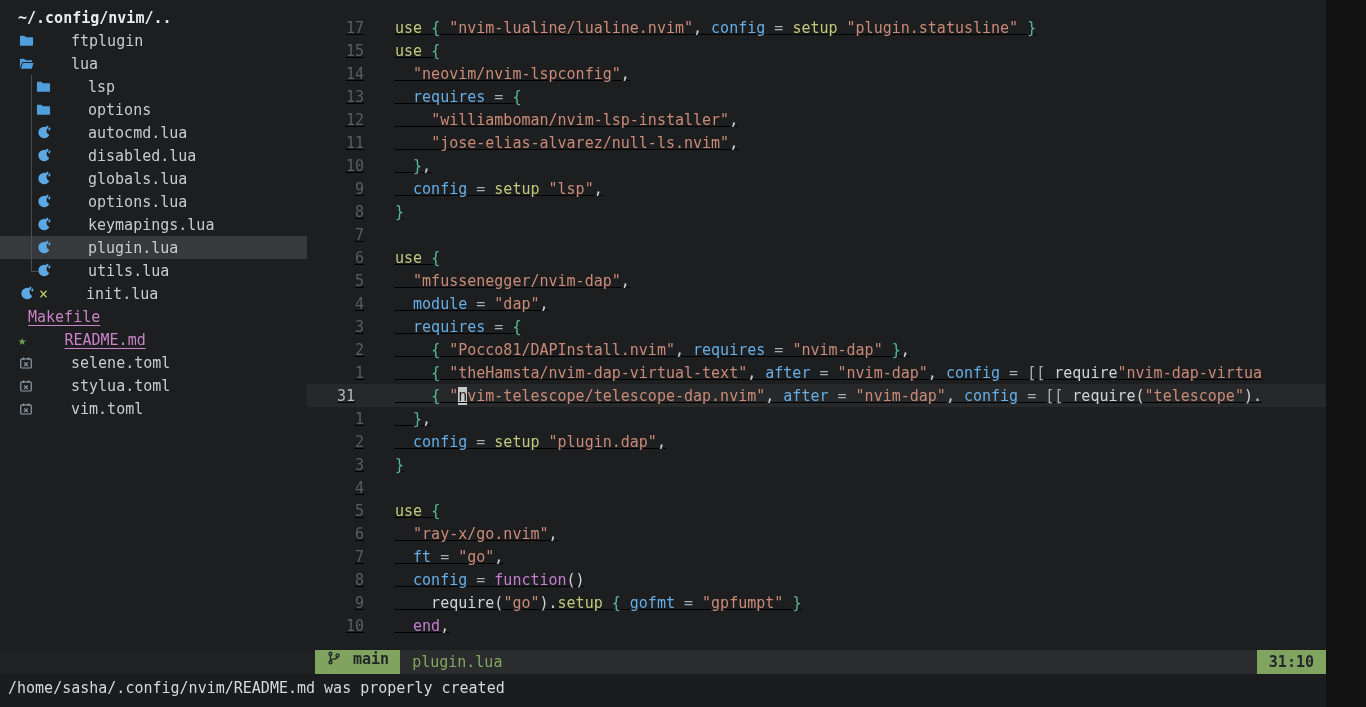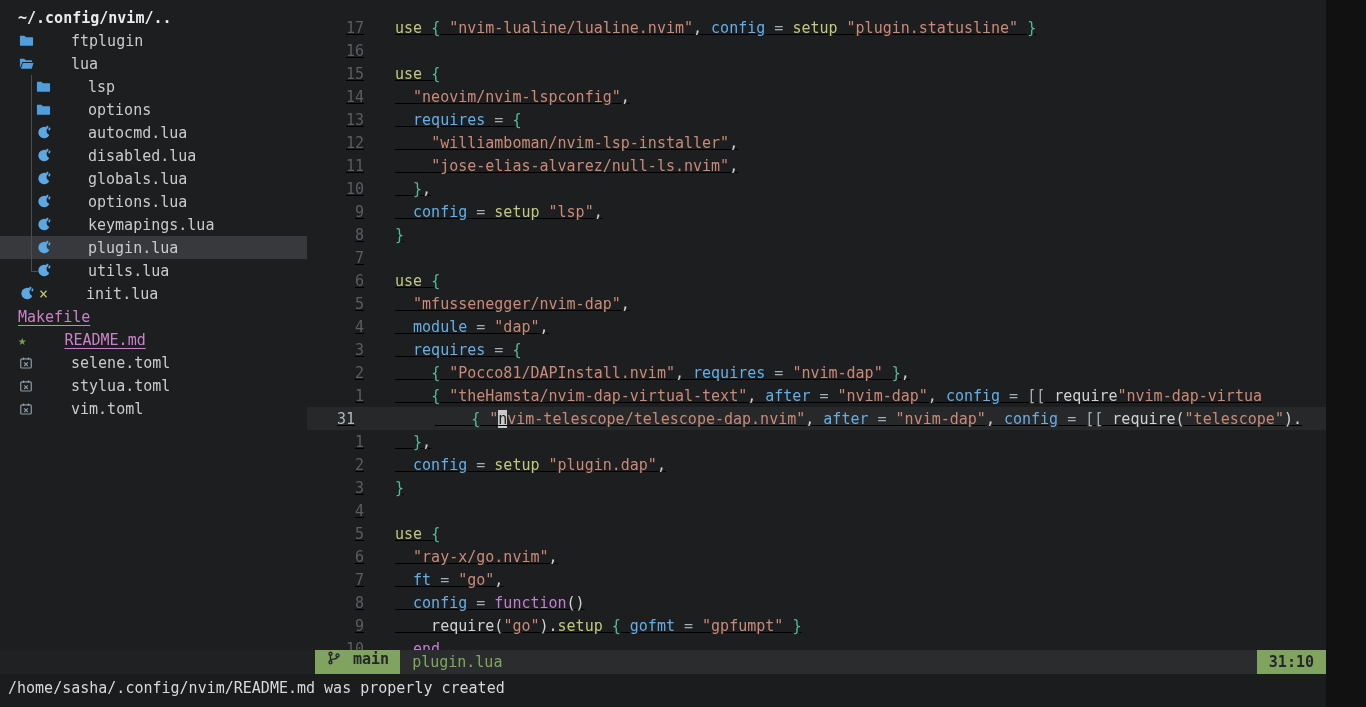--- a/index.html
+++ b/index.html
@@ -22,26 +22,26 @@
   .row.selected{background:var(--selected);}
   .guide{width:17px;flex:none;position:relative;align-self:stretch;}
   .guide.v::before{content:"";position:absolute;left:13px;top:0;bottom:0;border-left:1px solid var(--guide);}
   .guide.e::before{content:"";position:absolute;left:13px;top:0;height:12px;width:6px;border-left:1px solid var(--guide);border-bottom:1px solid var(--guide);}
   .icon{width:16px;height:16px;flex:none;margin-right:5px;display:inline-flex;align-items:center;justify-content:center;}
   .icon svg{display:block;}
   .star{color:var(--star);font-size:14px;margin-right:6px;}
   .marker{color:var(--marker);margin-right:6px;font-size:15px;}
   .label{font-size:15px;margin-left:32px;}
   .label.special{color:var(--pink);text-decoration:underline;text-underline-offset:3px;}
-  .row.noicon .label{margin-left:0;}
+  .row.noicon .label{margin-left:10px;}
 
   
   .editor{flex:1;padding-top:16px;overflow:hidden;position:relative;text-decoration:underline;}
   .line{height:23px;display:flex;align-items:center;white-space:pre;font-size:15px;overflow:hidden;}
-  .line.current{background:var(--cursorline);gap:40px;}
+  .line.current{background:var(--cursorline);}
   .gutter{flex:none;width:68px;padding-right:11px;padding-left:30px;text-align:right;color:var(--linenr);font-size:15px;}
   .line.current .gutter{text-align:left;color:var(--linenrCur);}
   .code{flex:1;padding-left:20px;color:var(--fg);overflow:hidden;}
   .t-kw{color:var(--kw);} .t-str{color:var(--str);} .t-brace{color:var(--brace);}
   .t-id{color:var(--ident);} .t-op{color:var(--op);} .t-txt{color:var(--fg);} .t-fn{color:var(--fn);}
   .t-cur{background:var(--cursorBg);color:#1d1f20;}
 
   
   .statusbar{height:24px;display:flex;flex:none;}
   .statusbar-left{width:307px;flex:none;background:var(--slLeftBg);}
@@ -133,21 +133,20 @@
           <div class="row"><span class="icon"><svg width="14" height="14" viewBox="0 0 16 16">
                 <rect x="2" y="3.2" width="12" height="10.5" rx="1.2" fill="none" stroke="var(--tomlIcon)" stroke-width="1.4"></rect>
                 <path d="M5.2 1.6v3M10.8 1.6v3" stroke="var(--tomlIcon)" stroke-width="1.4"></path>
                 <path d="M5.9 7.2l4.2 4.2M10.1 7.2l-4.2 4.2" stroke="var(--tomlIcon)" stroke-width="1.3"></path>
               </svg></span><span class="label">vim.toml</span></div>
         </div>
     </div>
 
     <div class="editor" id="editor-lines">
         <div class="line"><span class="gutter">17</span><span class="code"><span class="t-kw">use</span><span class="t-txt"> </span><span class="t-brace">{</span><span class="t-txt"> </span><span class="t-str">"nvim-lualine/lualine.nvim"</span><span class="t-txt">, </span><span class="t-id">config</span><span class="t-txt"> </span><span class="t-op">=</span><span class="t-txt"> </span><span class="t-kw">setup</span><span class="t-txt"> </span><span class="t-str">"plugin.statusline"</span><span class="t-txt"> </span><span class="t-brace">}</span></span></div>
-        <div class="line"><span class="gutter">16</span><span class="code"></span></div>
         <div class="line"><span class="gutter">15</span><span class="code"><span class="t-kw">use</span><span class="t-txt"> </span><span class="t-brace">{</span></span></div>
         <div class="line"><span class="gutter">14</span><span class="code"><span class="t-txt">  </span><span class="t-str">"neovim/nvim-lspconfig"</span><span class="t-txt">,</span></span></div>
         <div class="line"><span class="gutter">13</span><span class="code"><span class="t-txt">  </span><span class="t-id">requires</span><span class="t-txt"> </span><span class="t-op">=</span><span class="t-txt"> </span><span class="t-brace">{</span></span></div>
         <div class="line"><span class="gutter">12</span><span class="code"><span class="t-txt">    </span><span class="t-str">"williamboman/nvim-lsp-installer"</span><span class="t-txt">,</span></span></div>
         <div class="line"><span class="gutter">11</span><span class="code"><span class="t-txt">    </span><span class="t-str">"jose-elias-alvarez/null-ls.nvim"</span><span class="t-txt">,</span></span></div>
         <div class="line"><span class="gutter">10</span><span class="code"><span class="t-txt">  </span><span class="t-brace">}</span><span class="t-txt">,</span></span></div>
         <div class="line"><span class="gutter">9</span><span class="code"><span class="t-txt">  </span><span class="t-id">config</span><span class="t-txt"> </span><span class="t-op">=</span><span class="t-txt"> </span><span class="t-kw">setup</span><span class="t-txt"> </span><span class="t-str">"lsp"</span><span class="t-txt">,</span></span></div>
         <div class="line"><span class="gutter">8</span><span class="code"><span class="t-brace">}</span></span></div>
         <div class="line"><span class="gutter">7</span><span class="code"></span></div>
         <div class="line"><span class="gutter">6</span><span class="code"><span class="t-kw">use</span><span class="t-txt"> </span><span class="t-brace">{</span></span></div>

